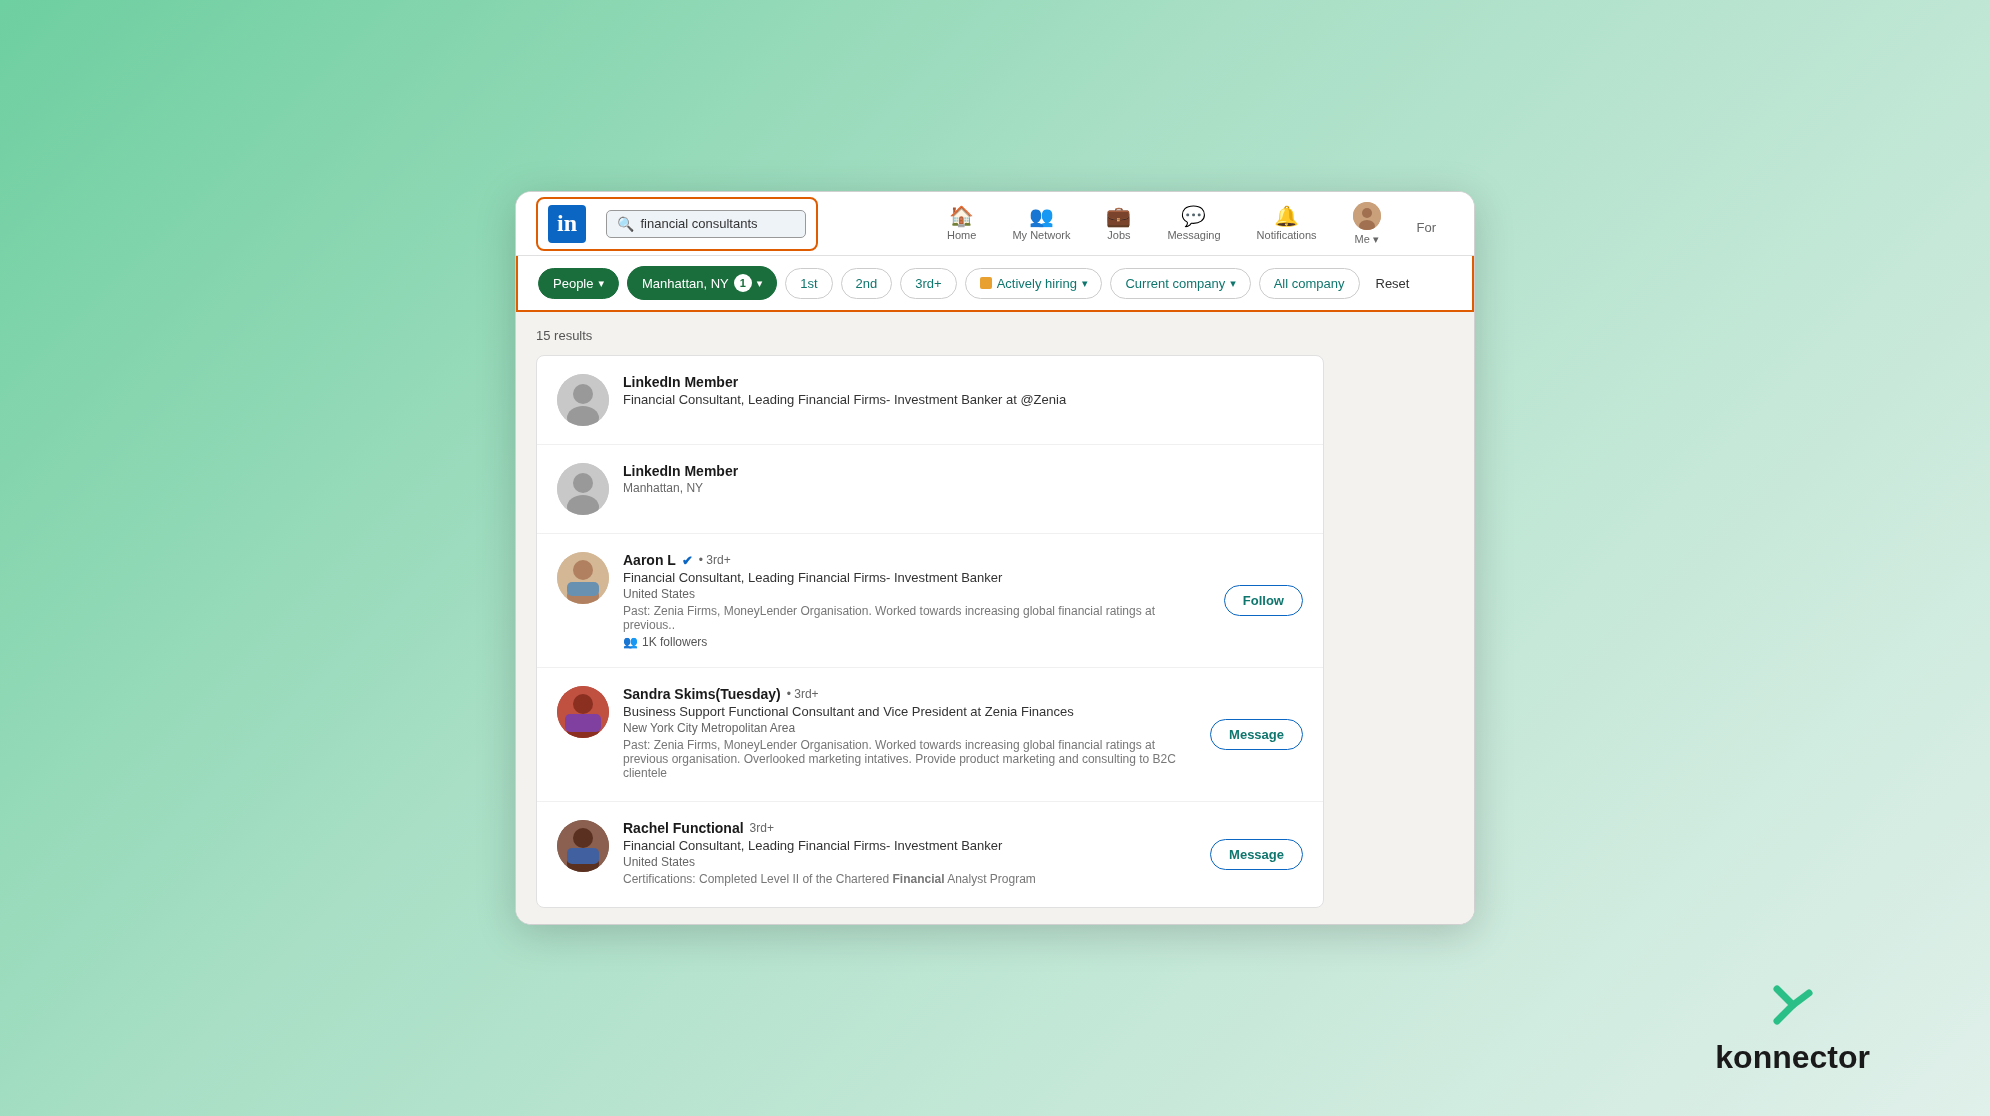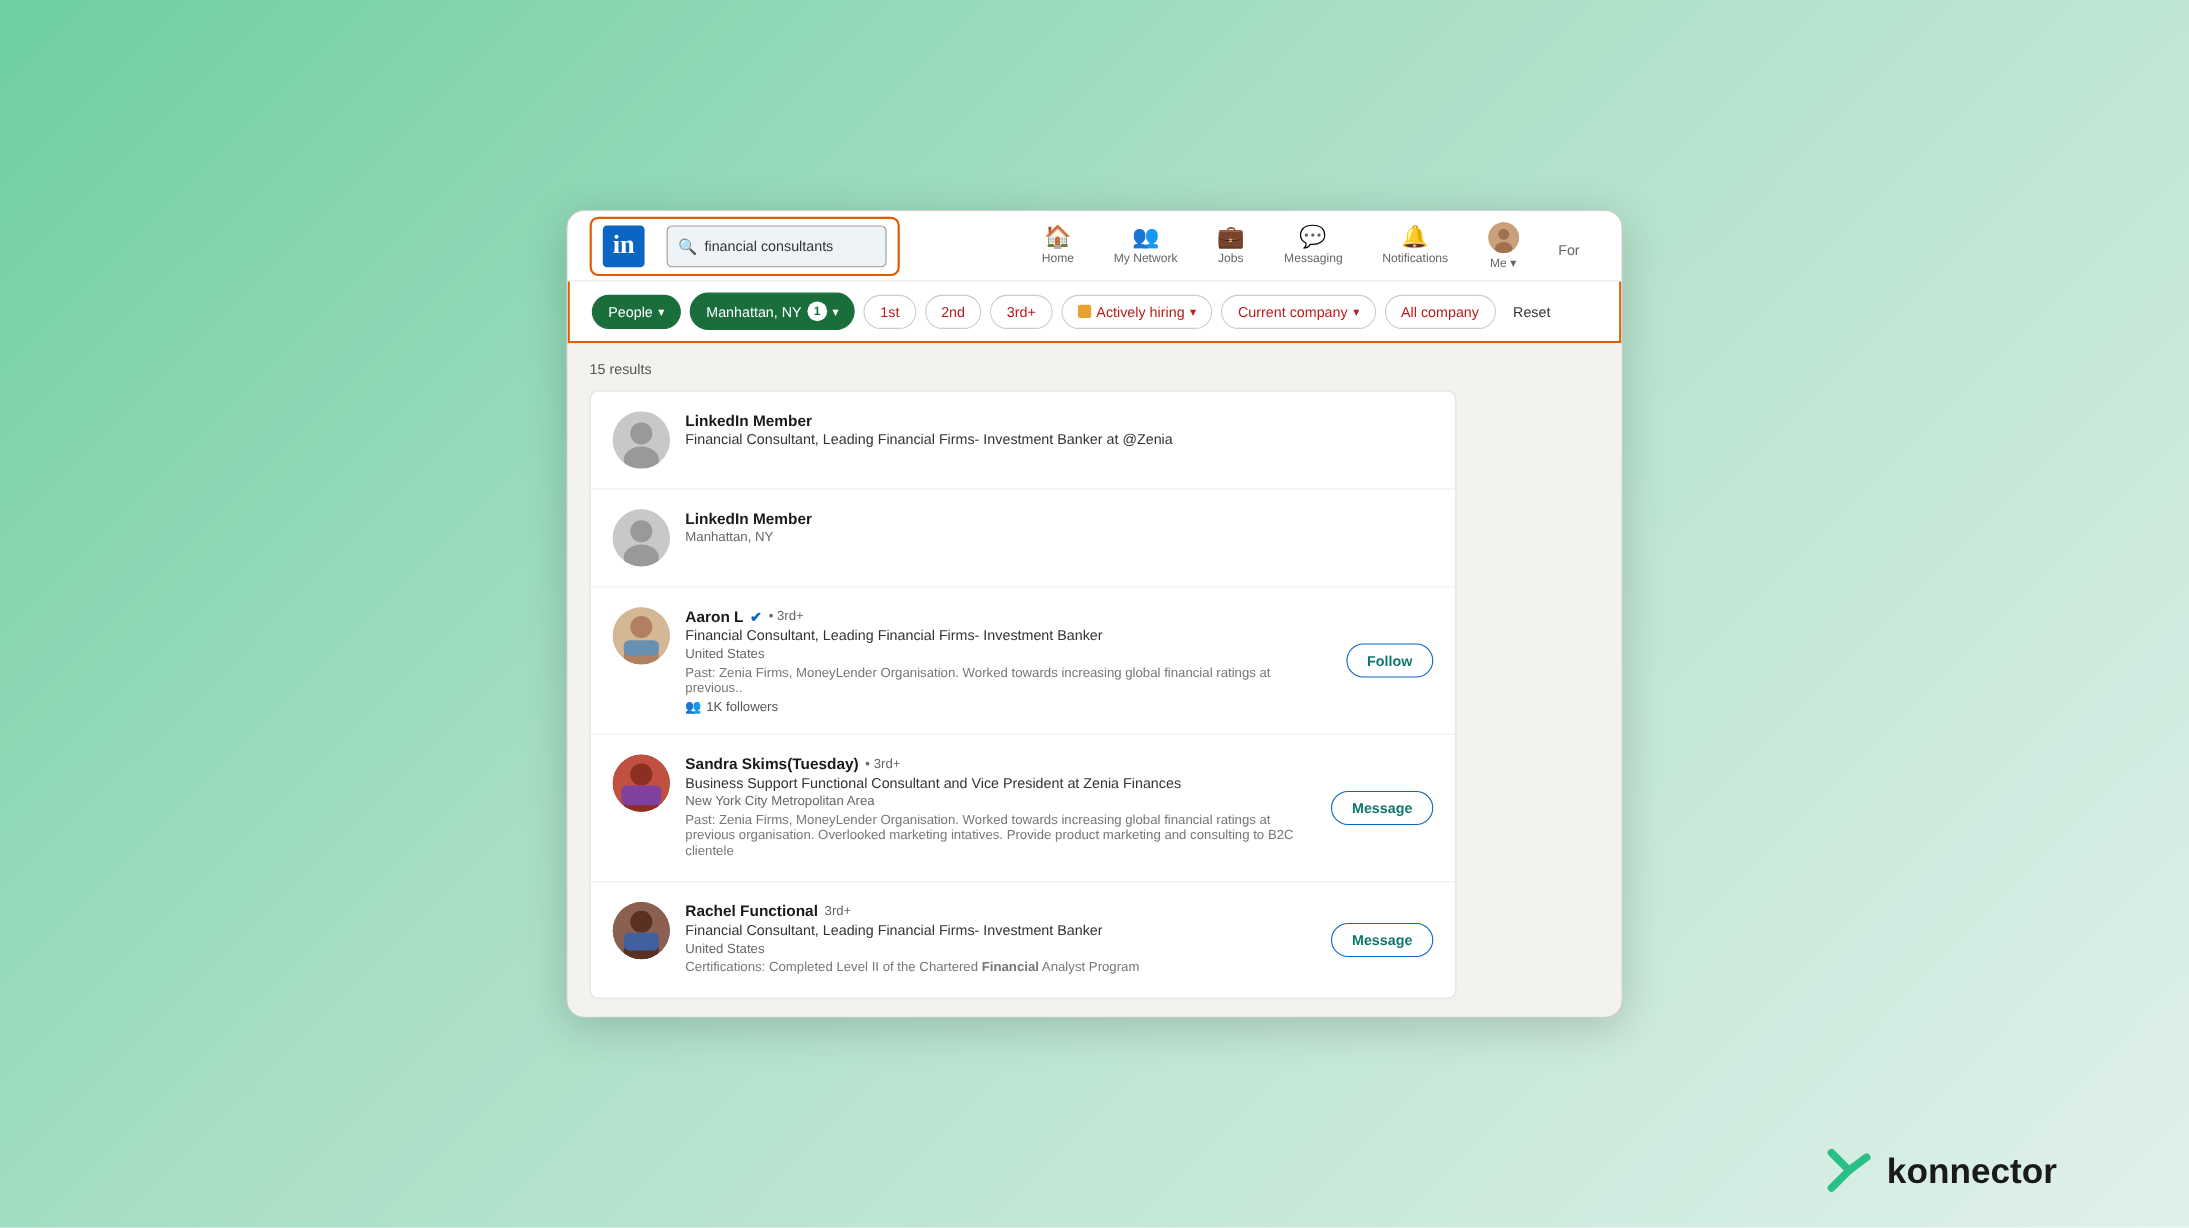--- a/index.html
+++ b/index.html
@@ -116,21 +116,21 @@
     .filter-btn {
       display: flex;
       align-items: center;
       gap: 5px;
       padding: 7px 14px;
       border-radius: 20px;
       border: 1.5px solid #ccc;
       background: #fff;
       font-size: 13px;
       cursor: pointer;
-      color: #b91c1c;
+      color: #0f766e;
       white-space: nowrap;
     }
 
     .filter-btn.active-people {
       background: #1a6e3c;
       color: white;
       border-color: #1a6e3c;
     }
 
     .filter-btn.active-location {
@@ -302,25 +302,26 @@
     }
 
     .sidebar-panel {
       width: 130px;
       background: #f3f2ef;
     }
 
     
     .konnector-brand {
       position: absolute;
-      bottom: 28px;
+      bottom: 40px;
       right: 120px;
       display: flex;
       align-items: center;
       gap: 10px;
+      flex-direction: column;
     }
 
     .konnector-logo {
       width: 48px;
       height: 48px;
     }
 
     .konnector-text {
       font-size: 32px;
       font-weight: 700;
@@ -328,21 +329,21 @@
     }
   </style>
 </head>
 <body>
 
 <div class="browser-window">
 
   <div class="navbar">
 
     <div style="display:flex;align-items:center;gap:0;">
-      <div style="border:2.5px solid #e05c00;border-radius:8px;display:flex;padding:6px 10px;gap:10px;background:#fff;">
+      <div style="border:2.5px solid #e05c00;border-radius:8px;display:flex;align-items:center;padding:6px 10px;gap:10px;background:#fff;">
         <div class="linkedin-logo">
           <span style="font-family:serif;font-size:24px;font-weight:900;color:white;">in</span>
         </div>
         <div class="search-box" style="border:1.5px solid #999;background:#eef3f8;border-radius:5px;padding:5px 10px;display:flex;align-items:center;width:200px;">
           <span class="search-box-icon">🔍</span>
           <input class="search-input" type="text" style="font-size: 13px; background: none; border: none; outline: none; width: 100%;" value="financial consultants">
         </div>
       </div>
     </div>
 

